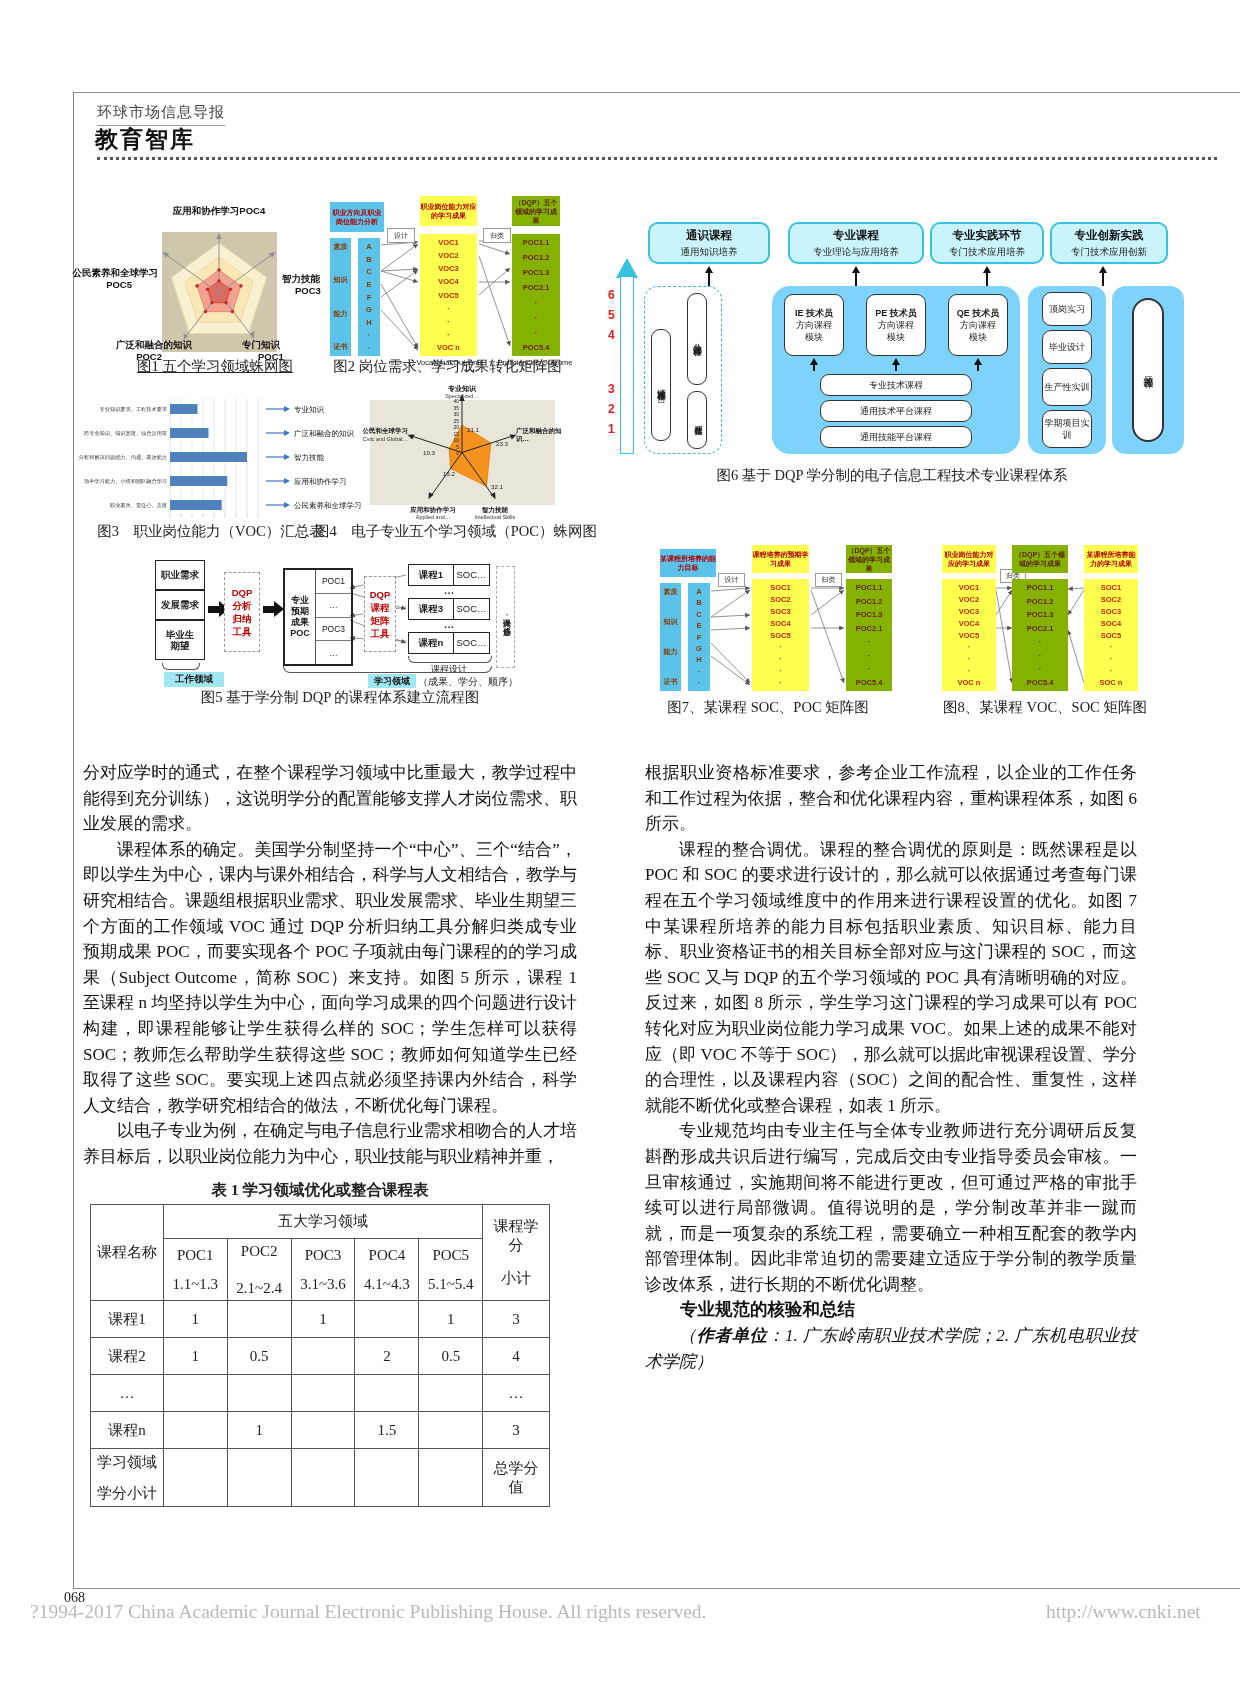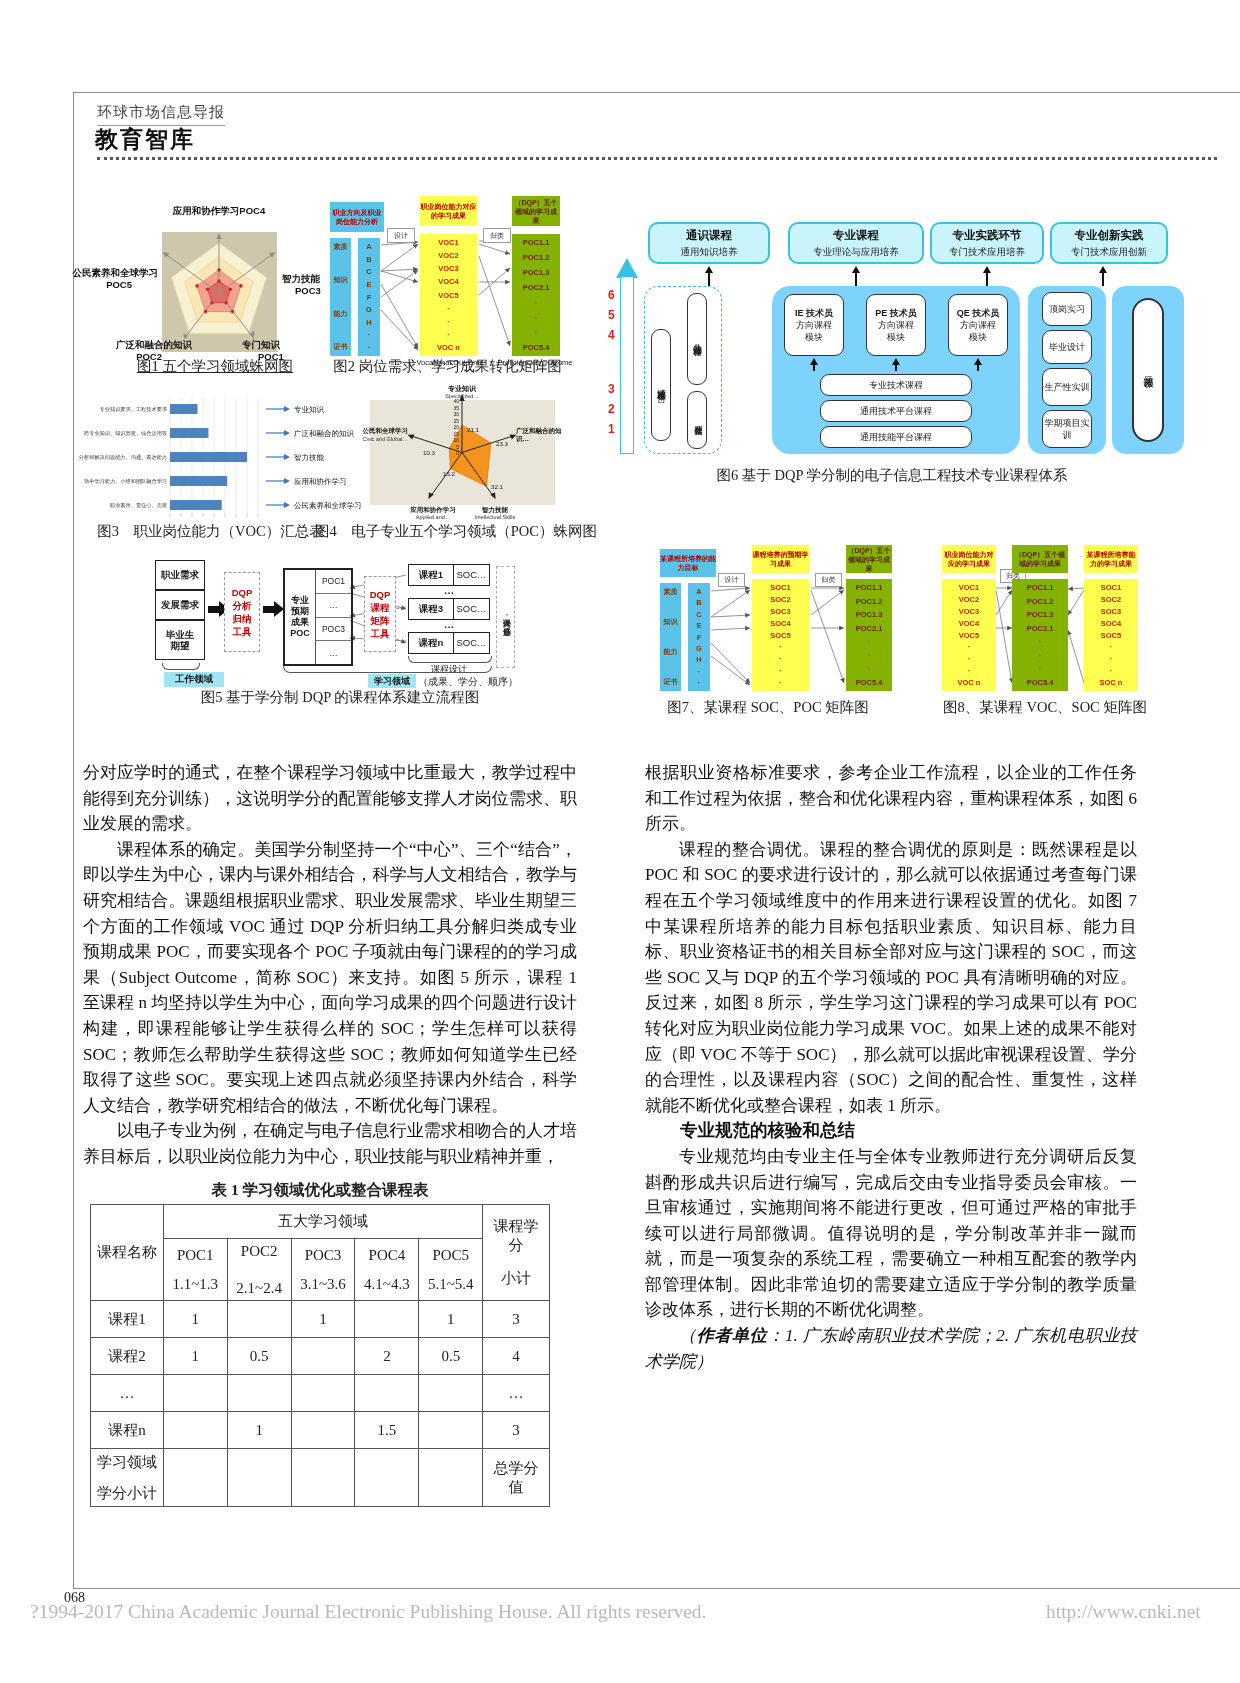--- a/index.html
+++ b/index.html
@@ -685,21 +685,21 @@
           <td></td>
           <td></td>
       <td>总学分值</td>
     </tr>
   </tbody>
     </table>
 
   <div class="col" style="left:645px;top:760px;width:492px;">
     <p>根据职业资格标准要求，参考企业工作流程，以企业的工作任务和工作过程为依据，整合和优化课程内容，重构课程体系，如图 6 所示。</p>
     <p class="ind">课程的整合调优。课程的整合调优的原则是：既然课程是以 POC 和 SOC 的要求进行设计的，那么就可以依据通过考查每门课程在五个学习领域维度中的作用来进行课程设置的优化。如图 7 中某课程所培养的能力目标包括职业素质、知识目标、能力目标、职业资格证书的相关目标全部对应与这门课程的 SOC，而这些 SOC 又与 DQP 的五个学习领域的 POC 具有清晰明确的对应。反过来，如图 8 所示，学生学习这门课程的学习成果可以有 POC 转化对应为职业岗位能力学习成果 VOC。如果上述的成果不能对应（即 VOC 不等于 SOC），那么就可以据此审视课程设置、学分的合理性，以及课程内容（SOC）之间的配合性、重复性，这样就能不断优化或整合课程，如表 1 所示。</p>
+    <p class="ind">专业规范均由专业主任与全体专业教师进行充分调研后反复斟酌形成共识后进行编写，完成后交由专业指导委员会审核。一旦审核通过，实施期间将不能进行更改，但可通过严格的审批手续可以进行局部微调。值得说明的是，学分制改革并非一蹴而就，而是一项复杂的系统工程，需要确立一种相互配套的教学内部管理体制。因此非常迫切的需要建立适应于学分制的教学质量诊改体系，进行长期的不断优化调整。</p>
     <p class="ind subhead">专业规范的核验和总结</p>
-    <p class="ind">专业规范均由专业主任与全体专业教师进行充分调研后反复斟酌形成共识后进行编写，完成后交由专业指导委员会审核。一旦审核通过，实施期间将不能进行更改，但可通过严格的审批手续可以进行局部微调。值得说明的是，学分制改革并非一蹴而就，而是一项复杂的系统工程，需要确立一种相互配套的教学内部管理体制。因此非常迫切的需要建立适应于学分制的教学质量诊改体系，进行长期的不断优化调整。</p>
     <p class="ind kai"><span>（</span><span class="b">作者单位</span><span>：1. 广东岭南职业技术学院；2. 广东机电职业技术学院）</span></p>
   </div>
 
   <div class="pagenum" style="left:64px;top:1590px;">068</div>
   <div class="footer-gray" style="left:30px;top:1601px;">?1994-2017 China Academic Journal Electronic Publishing House. All rights reserved.</div>
   <div class="footer-gray" style="left:1046px;top:1601px;">http://www.cnki.net</div>
 </div>
 
 </body></html>

